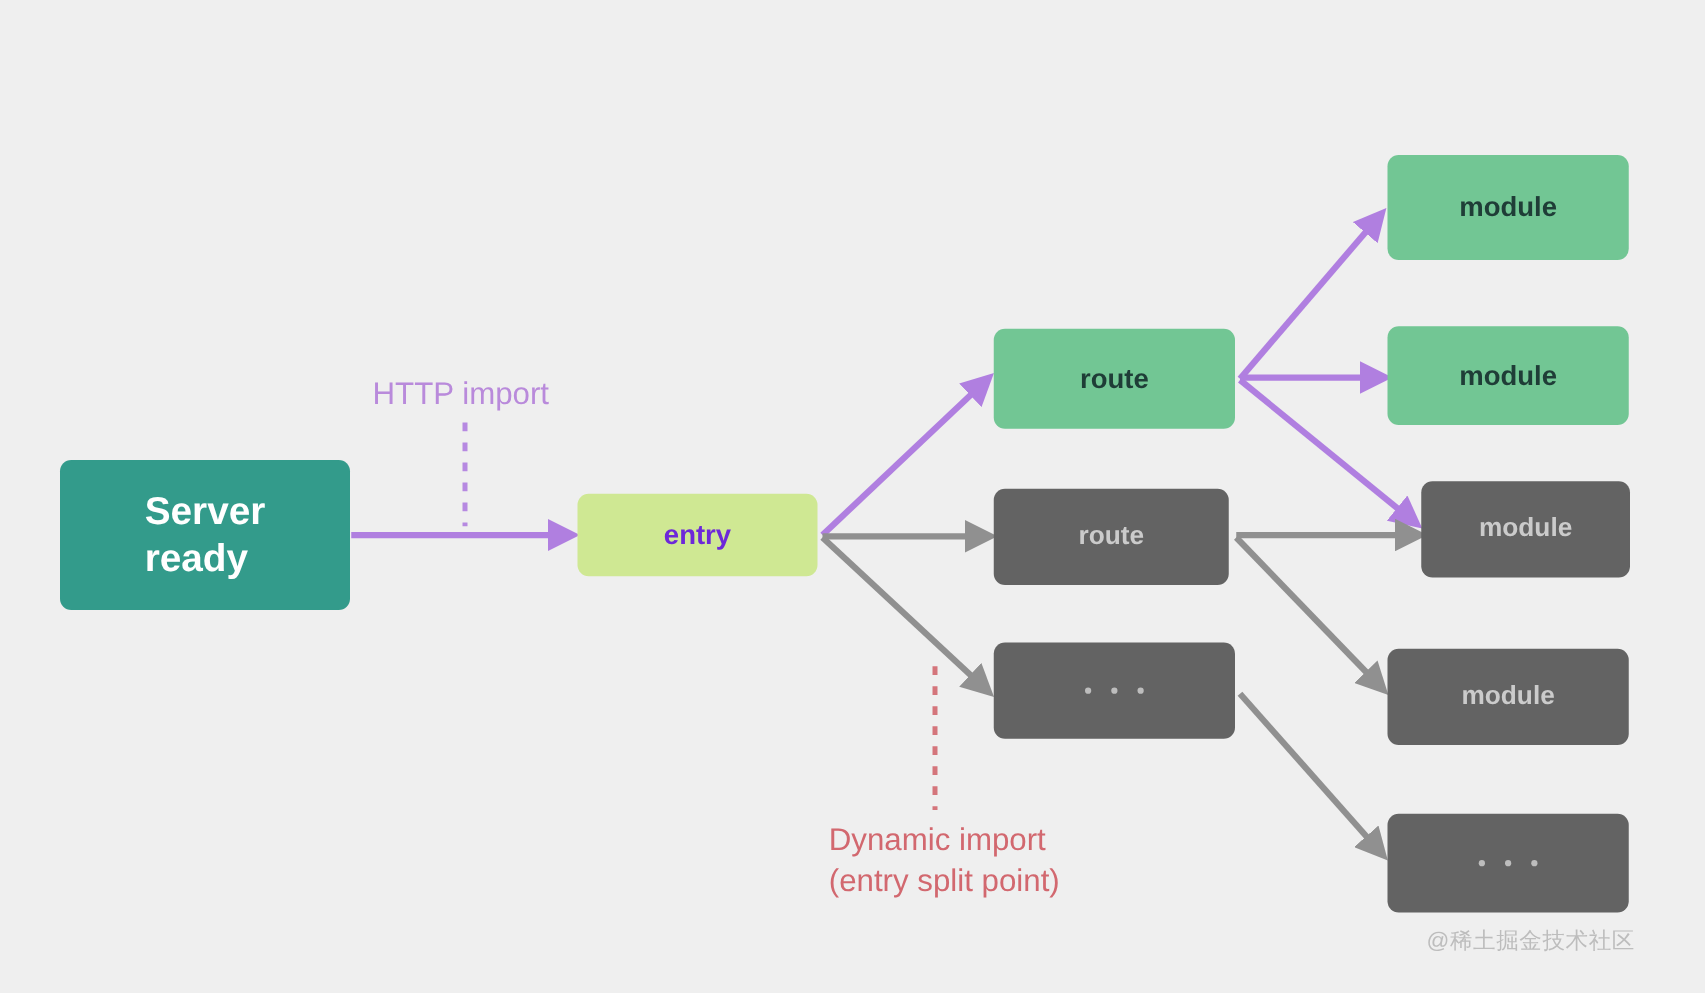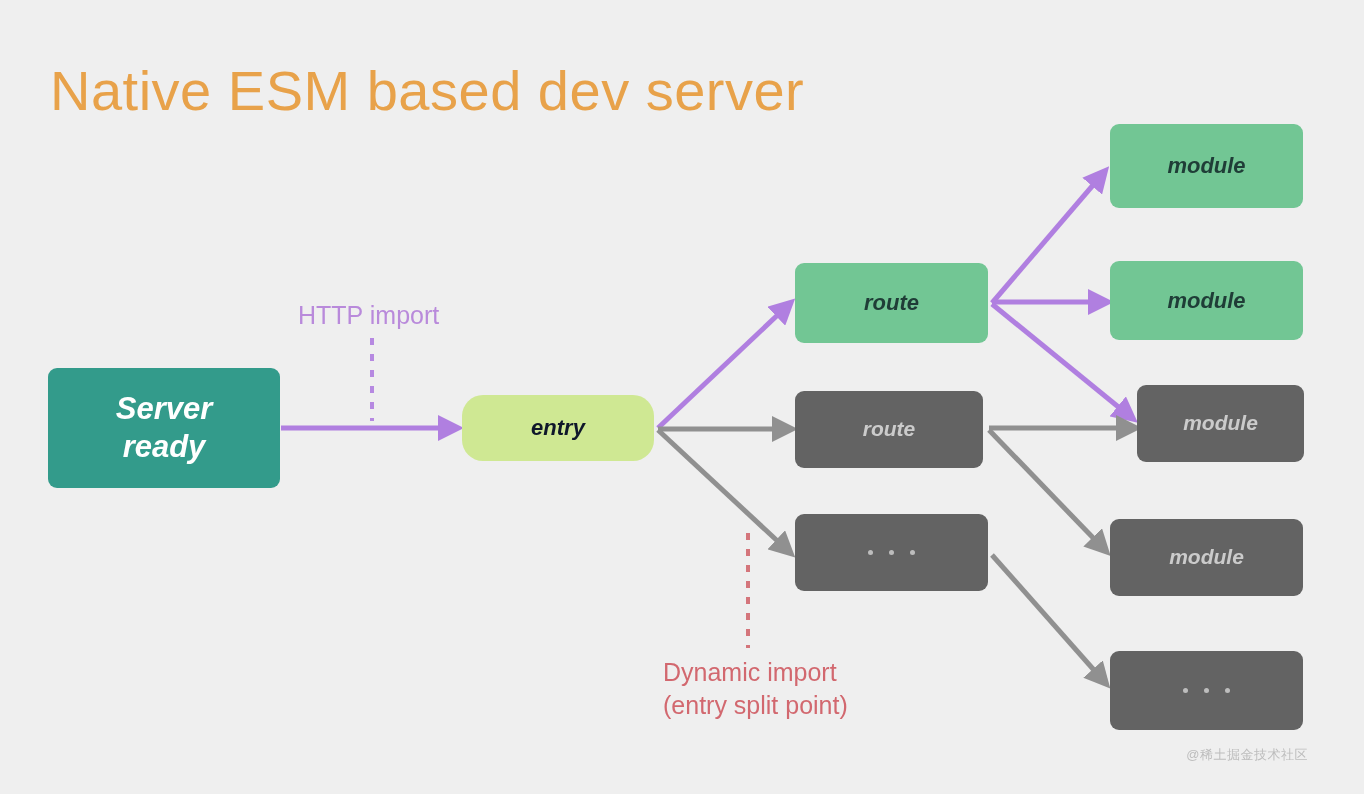--- a/index.html
+++ b/index.html
@@ -35,41 +35,38 @@
     color: #E8A24A;
     letter-spacing: 0.5px;
     white-space: nowrap;
   }
   .node {
     position: absolute;
     display: flex;
     align-items: center;
     justify-content: center;
     border-radius: 9px;
-    text-align: center;
     line-height: 1.24;
-    font-style: italic;
   }
   .node-server {
     left: 48px; top: 368px;
     width: 232px; height: 120px;
     background: #339B8B;
     color: #ffffff;
     font-size: 31px;
     font-weight: bold;
     white-space: pre-line;
   }
   .node-entry {
     left: 462px; top: 395px;
     width: 192px; height: 66px;
     background: #CFE893;
-    color: #0f172a;
-    font-size: 22px;
-    font-weight: bold;
-    border-radius: 21px;
+    color: #6d28d9;
+    font-size: 22px;
+    font-weight: bold;
   }
   .node-route-green {
     left: 795px; top: 263px;
     width: 193px; height: 80px;
     background: #72C694;
     color: #1F3D37;
     font-size: 22px;
     font-weight: bold;
   }
   .node-route-gray {
@@ -144,31 +141,30 @@
     color: #B98ADB;
   }
   .label-dynamic {
     left: 663px; top: 656px;
     font-size: 25px;
     color: #D2686F;
   }
   .watermark {
     position: absolute;
     right: 56px; bottom: 30px;
-    font-size: 13px;
+    font-size: 18px;
     color: #bdbdbd;
     letter-spacing: 0.5px;
   }
 </style>
 </head>
 <body>
 
 <div id="canvas">
 
-  <div class="title">Native ESM based dev server</div>
 
   <svg id="arrows" viewBox="0 0 1364 794">
     <defs>
       <marker id="ahP" markerWidth="5.2" markerHeight="5.2" refX="2.4" refY="2.6" orient="auto">
         <path d="M0,0 L5.2,2.6 L0,5.2 z" fill="#B07FE0"></path>
       </marker>
       <marker id="ahG" markerWidth="5.2" markerHeight="5.2" refX="2.4" refY="2.6" orient="auto">
         <path d="M0,0 L5.2,2.6 L0,5.2 z" fill="#909090"></path>
       </marker>
     </defs>

